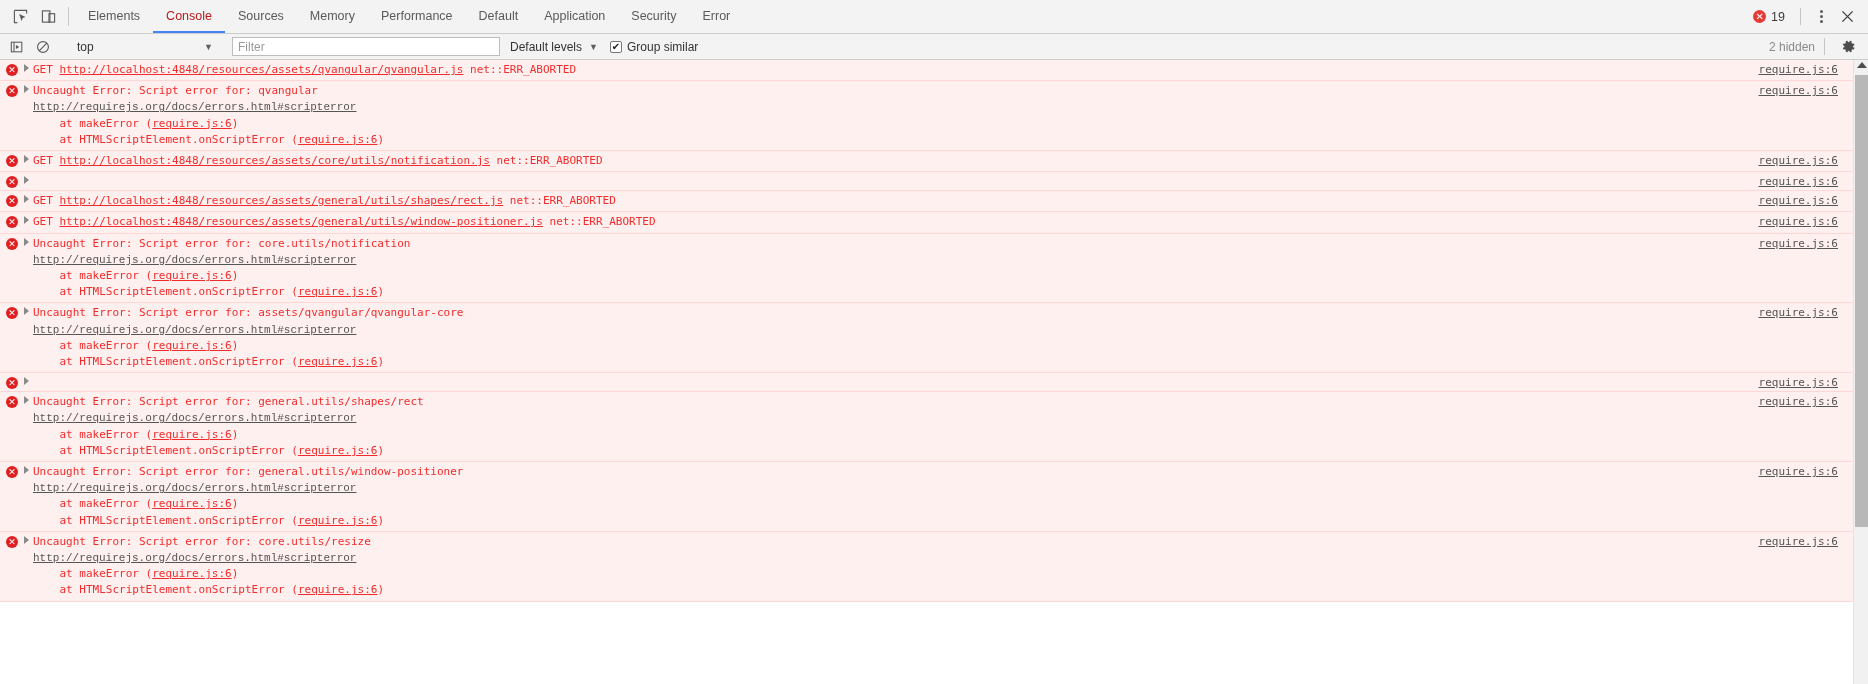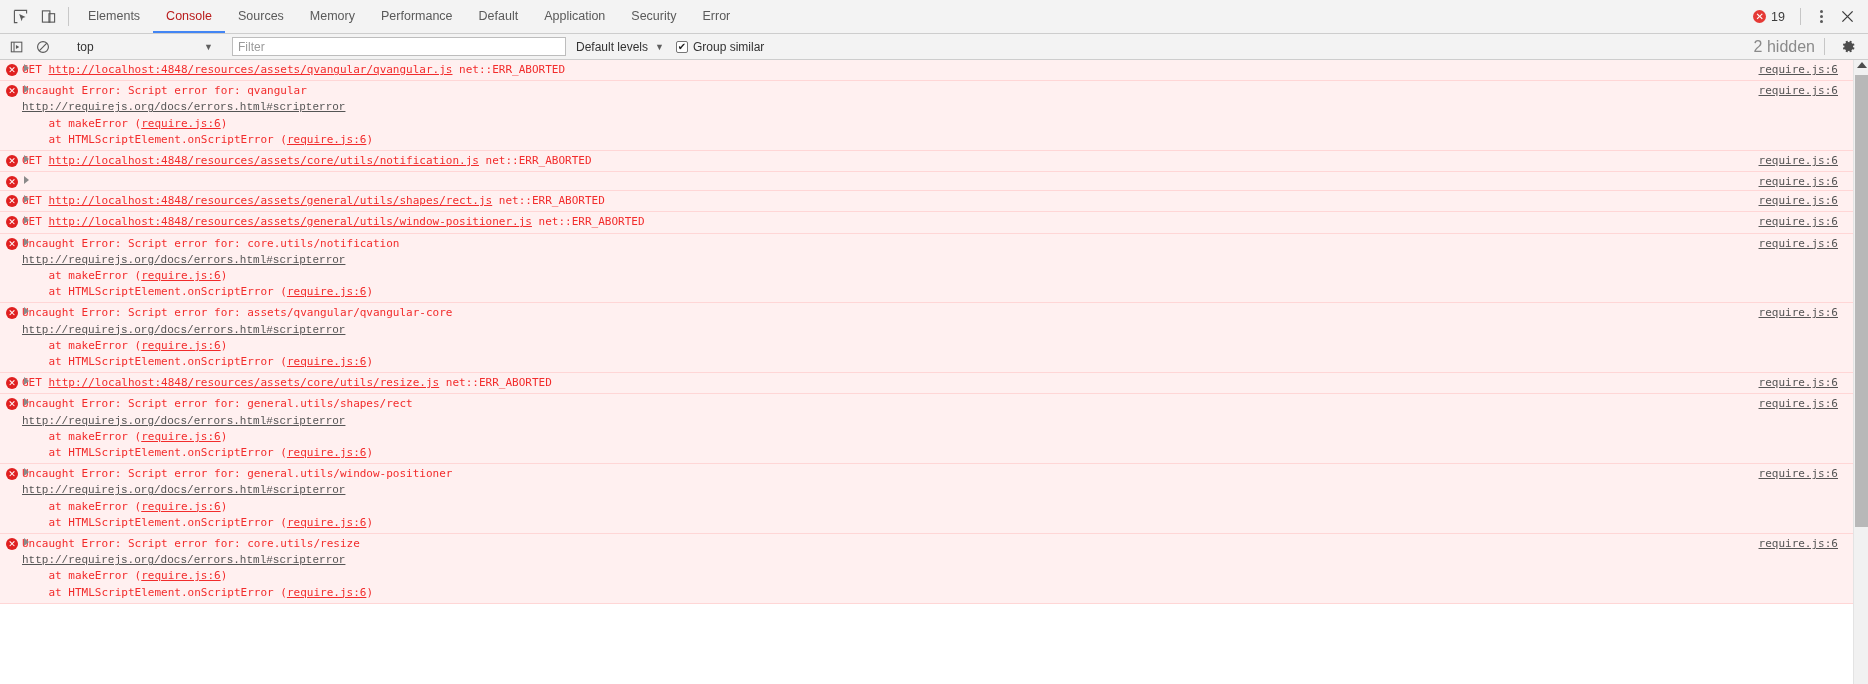--- a/index.html
+++ b/index.html
@@ -85,21 +85,21 @@
     display: flex; align-items: center;
     width: 148px; height: 20px;
     margin-left: 0;
     font-size: 12px; color: #333;
     padding: 0 4px 0 8px;
     cursor: default;
   }
   .ctxsel .lbl { flex: 1; }
   .caret { font-size: 9px; color: #5f5f5f; }
   .filterinput {
-    width: 334px; height: 19px;
+    width: 268px; height: 19px;
     border: 1px solid #bdbdbd;
     background: #fff;
     font-size: 12px;
     color: #222;
     padding: 0 5px;
     outline: none;
     font-family: "Liberation Sans", sans-serif;
     margin-left: 2px;
   }
   .filterinput::placeholder { color: #9a9a9a; }
@@ -114,21 +114,21 @@
     margin-left: 12px; cursor: default;
   }
   .cbox {
     width: 12px; height: 12px; border: 1px solid #767676;
     background: #fff; border-radius: 2px;
     display: flex; align-items: center; justify-content: center;
     font-size: 10px; color: #222; line-height: 1;
     font-family: "DejaVu Sans", sans-serif;
   }
   .fb-right { margin-left: auto; display: flex; align-items: center; padding-right: 2px; }
-  .hiddencount { font-size: 16px; color: #8a8a8a; }
+  .hiddencount { font-size: 12px; color: #8a8a8a; }
   .gear { width: 28px; display:flex; align-items:center; justify-content:center; cursor: default; }
 
   
   .console {
     flex: 1 1 auto;
     position: relative;
     overflow: hidden;
     background: #fff;
     font-family: "DejaVu Sans Mono", "Liberation Mono", monospace;
     font-size: 11px;
@@ -164,21 +164,21 @@
     position: absolute;
     right: 30px; top: 3px;
     font-size: 11px;
     color: #555;
     text-decoration: underline;
     white-space: nowrap;
     cursor: pointer;
     font-family: "DejaVu Sans Mono", "Liberation Mono", monospace;
   }
   .msg .body {
-    margin-left: 22px;
+    margin-left: 33px;
     padding-right: 170px;
     color: #f22c2c;
     line-height: 16.2px;
     white-space: pre;
   }
   .line { white-space: pre; }
   .u { text-decoration: underline; }
   .dark { color: #555; }
   .dark.u { color: #555; font-family: Liberation Mono, monospace; }
   .red { color: #f22c2c; }
@@ -375,21 +375,20 @@
         <div class="msg">
           <span class="gutter-icon">✕</span>
           <span class="discl"></span>
           <span class="srclink">require.js:6</span>
           <div class="body"><div class="line"><span class="red">Uncaught Error: Script error for: assets/qvangular/qvangular-core</span></div><div class="line"><span class="dark u">http://requirejs.org/docs/errors.html#scripterror</span></div><div class="line"><span class="red">    at makeError (</span><span class="redlink">require.js:6</span><span class="red">)</span></div><div class="line"><span class="red">    at HTMLScriptElement.onScriptError (</span><span class="redlink">require.js:6</span><span class="red">)</span></div></div>
         </div>
         <div class="msg">
           <span class="gutter-icon">✕</span>
           <span class="discl"></span>
           <span class="srclink">require.js:6</span>
-          <div class="body"><div class="line"><span class="red">GET </span><span class="redlink">http://localhost:4848/resources/assets/core/utils/resize.js</span><span class="red"> net::ERR_ABORTED</span></div></div>
         </div>
         <div class="msg">
           <span class="gutter-icon">✕</span>
           <span class="discl"></span>
           <span class="srclink">require.js:6</span>
           <div class="body"><div class="line"><span class="red">Uncaught Error: Script error for: general.utils/shapes/rect</span></div><div class="line"><span class="dark u">http://requirejs.org/docs/errors.html#scripterror</span></div><div class="line"><span class="red">    at makeError (</span><span class="redlink">require.js:6</span><span class="red">)</span></div><div class="line"><span class="red">    at HTMLScriptElement.onScriptError (</span><span class="redlink">require.js:6</span><span class="red">)</span></div></div>
         </div>
         <div class="msg">
           <span class="gutter-icon">✕</span>
           <span class="discl"></span>

